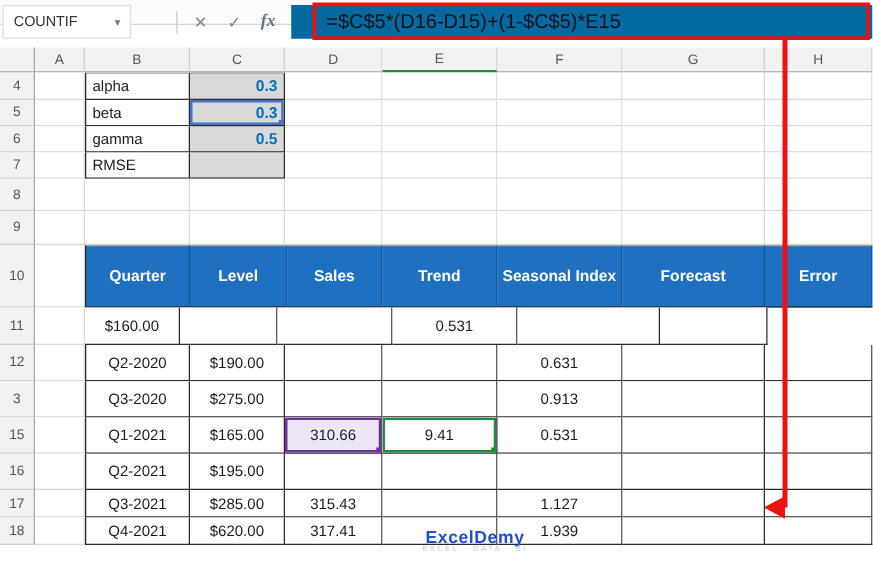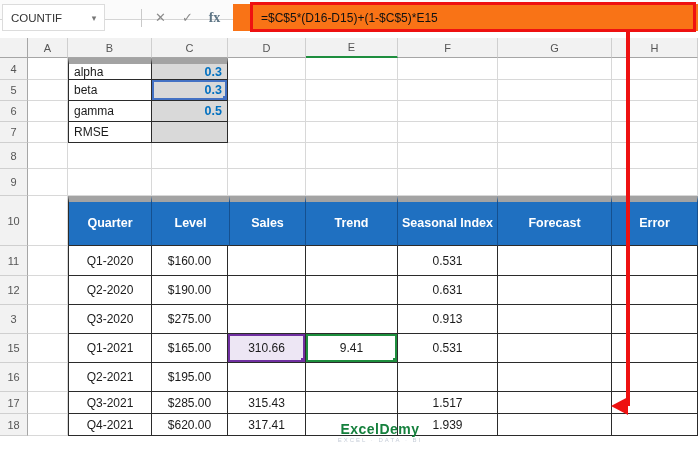--- a/index.html
+++ b/index.html
@@ -10,43 +10,43 @@
   
   .topbar{position:absolute;left:0;top:0;width:698px;height:20px;background:#FBFBFB;
           border-bottom:1px solid #D5D5D5;}
   .name-box{position:absolute;left:2px;top:4px;width:103px;height:27px;background:#fff;
             border:1px solid #DCDCDC;display:flex;align-items:center;font-size:11.5px;color:#333;}
   .nb-val{flex:1;padding-left:8px;}
   .nb-dd{width:20px;text-align:center;color:#777;font-size:9px;}
   .fb-divider{position:absolute;left:141px;top:9px;width:1px;height:18px;background:#C9C9C9;}
   .fb-btns{position:absolute;left:147px;top:4px;height:27px;display:flex;align-items:center;}
   .fb-btn{width:27px;text-align:center;font-size:13px;color:#8A8A8A;}
-  .fb-btn.fx{font-family:"Liberation Serif",serif;color:#5E7585;
+  .fb-btn.fx{font-style:italic;font-family:"Liberation Serif",serif;color:#5E7585;
              font-weight:bold;font-size:14px;}
-  .fb-input{position:absolute;left:233px;top:4px;width:465px;height:27px;background:#f97316;
-            display:flex;align-items:center;padding-left:28px;font-size:12px;color:#111;}
+  .fb-input{position:absolute;left:233px;top:4px;width:465px;height:27px;background:#0369a1;
+            display:flex;align-items:center;padding-left:28px;font-size:16px;color:#111;}
 
   
   .sheet{position:absolute;left:0;top:38px;width:698px;}
   .row{display:flex;}
   .h20{height:20px}.h21{height:21px}.h22{height:22px}.h26{height:26px}
   .h27{height:27px}.h29{height:29px}.h30{height:30px}.h50{height:50px}
   .c{flex:none;display:flex;align-items:center;justify-content:center;font-size:12px;
      color:#1a1a1a;background:#fff;border-right:1px solid #D8D8D8;
      border-bottom:1px solid #D8D8D8;overflow:hidden;}
   .w0{width:28px}.w1{width:40px}.w2{width:84px}.w3{width:76px}.w4{width:78px}
   .w5{width:92px}.w6{width:100px}.w7{width:114px}.w8{width:86px}
   .rn,.ch,.corner{background:#F2F2F2;color:#555;font-size:11px;}
   .rn{border-right:1px solid #A6A6A6;border-bottom:1px solid #CFCFCF;}
   .ch{border-bottom:1px solid #A6A6A6;border-right:1px solid #CFCFCF;}
   .ch.sel{border-bottom:2px solid #1E8E3E;}
   .corner{border-right:1px solid #A6A6A6;border-bottom:1px solid #A6A6A6;}
   .tb{border-right:1px solid #2B2B2B;border-bottom:1px solid #2B2B2B;}
   .bl{border-left:1px solid #2B2B2B;}
-  .bt{border-top:6px solid #a3a3a3;}
+  .bt{border-top:1px solid #a3a3a3;}
   .pl{justify-content:flex-start;padding-left:5px;}
   .pr{justify-content:flex-end;padding-right:5px;}
   .gray{background:#D9D9D9;}
   .val{color:#0070C0;font-weight:700;font-size:12.5px;}
   .th{background:#1F70C1;color:#fff;font-weight:700;font-size:12.5px;text-align:center;
       line-height:1.2;border-right:1px solid #15508F;border-bottom:1px solid #2B2B2B;}
 
   
   .refcell{position:relative;}
   .refcell::before{content:"";position:absolute;left:0;top:0;right:0;bottom:0;pointer-events:none;}
@@ -64,21 +64,21 @@
   .anno-arrow{position:absolute;left:611px;top:397px;width:0;height:0;
               border-top:9px solid transparent;border-bottom:9px solid transparent;
               border-right:17px solid #EE1111;z-index:7;}
   .anno-cell-box{position:absolute;left:227px;top:390px;width:384px;height:33px;
                  border:3px solid #EE1111;border-radius:5px;background:#fff;z-index:6;
                  display:flex;align-items:center;padding-left:6px;font-size:12.5px;color:#111;}
 
   
   .watermark{position:absolute;left:317px;top:422px;width:126px;text-align:center;
              z-index:4;pointer-events:none;line-height:1.1;}
-  .wm1{font-size:14px;font-weight:700;color:#15803d;letter-spacing:0.5px;}
+  .wm1{font-size:14px;font-weight:700;color:#1d4ed8;letter-spacing:0.5px;}
   .wm2{font-size:6px;color:#C6CDD8;letter-spacing:2px;}
 </style>
 </head>
 <body>
 
 <div class="app">
 
   <div class="topbar">
     <div class="name-box">
       <span class="nb-val">COUNTIF</span>
@@ -189,21 +189,20 @@
       <div class="c w3 th bt">Sales</div>
       <div class="c w5 th bt">Trend</div>
       <div class="c w6 th bt">Seasonal Index</div>
       <div class="c w7 th bt">Forecast</div>
       <div class="c w8 th bt">Error</div>
     </div>
 
     <div class="row h30">
       <div class="c w0 rn">11</div>
       <div class="c w1"></div>
-      <div class="c w2 tb bl">Q1-2020</div>
       <div class="c w3 tb">$160.00</div>
       <div class="c w4 tb"></div>
       <div class="c w5 tb"></div>
       <div class="c w6 tb">0.531</div>
       <div class="c w7 tb"></div>
       <div class="c w8 tb"></div>
     </div>
 
     <div class="row h29">
       <div class="c w0 rn">12</div>
@@ -254,21 +253,21 @@
       <div class="c w8 tb"></div>
     </div>
 
     <div class="row h22">
       <div class="c w0 rn">17</div>
       <div class="c w1"></div>
       <div class="c w2 tb bl">Q3-2021</div>
       <div class="c w3 tb">$285.00</div>
       <div class="c w4 tb">315.43</div>
       <div class="c w5 tb"></div>
-      <div class="c w6 tb">1.517</div>
+      <div class="c w6 tb">1.127</div>
       <div class="c w7 tb"></div>
       <div class="c w8 tb"></div>
     </div>
 
     <div class="row h22">
       <div class="c w0 rn">18</div>
       <div class="c w1"></div>
       <div class="c w2 tb bl">Q4-2021</div>
       <div class="c w3 tb">$620.00</div>
       <div class="c w4 tb">317.41</div>

